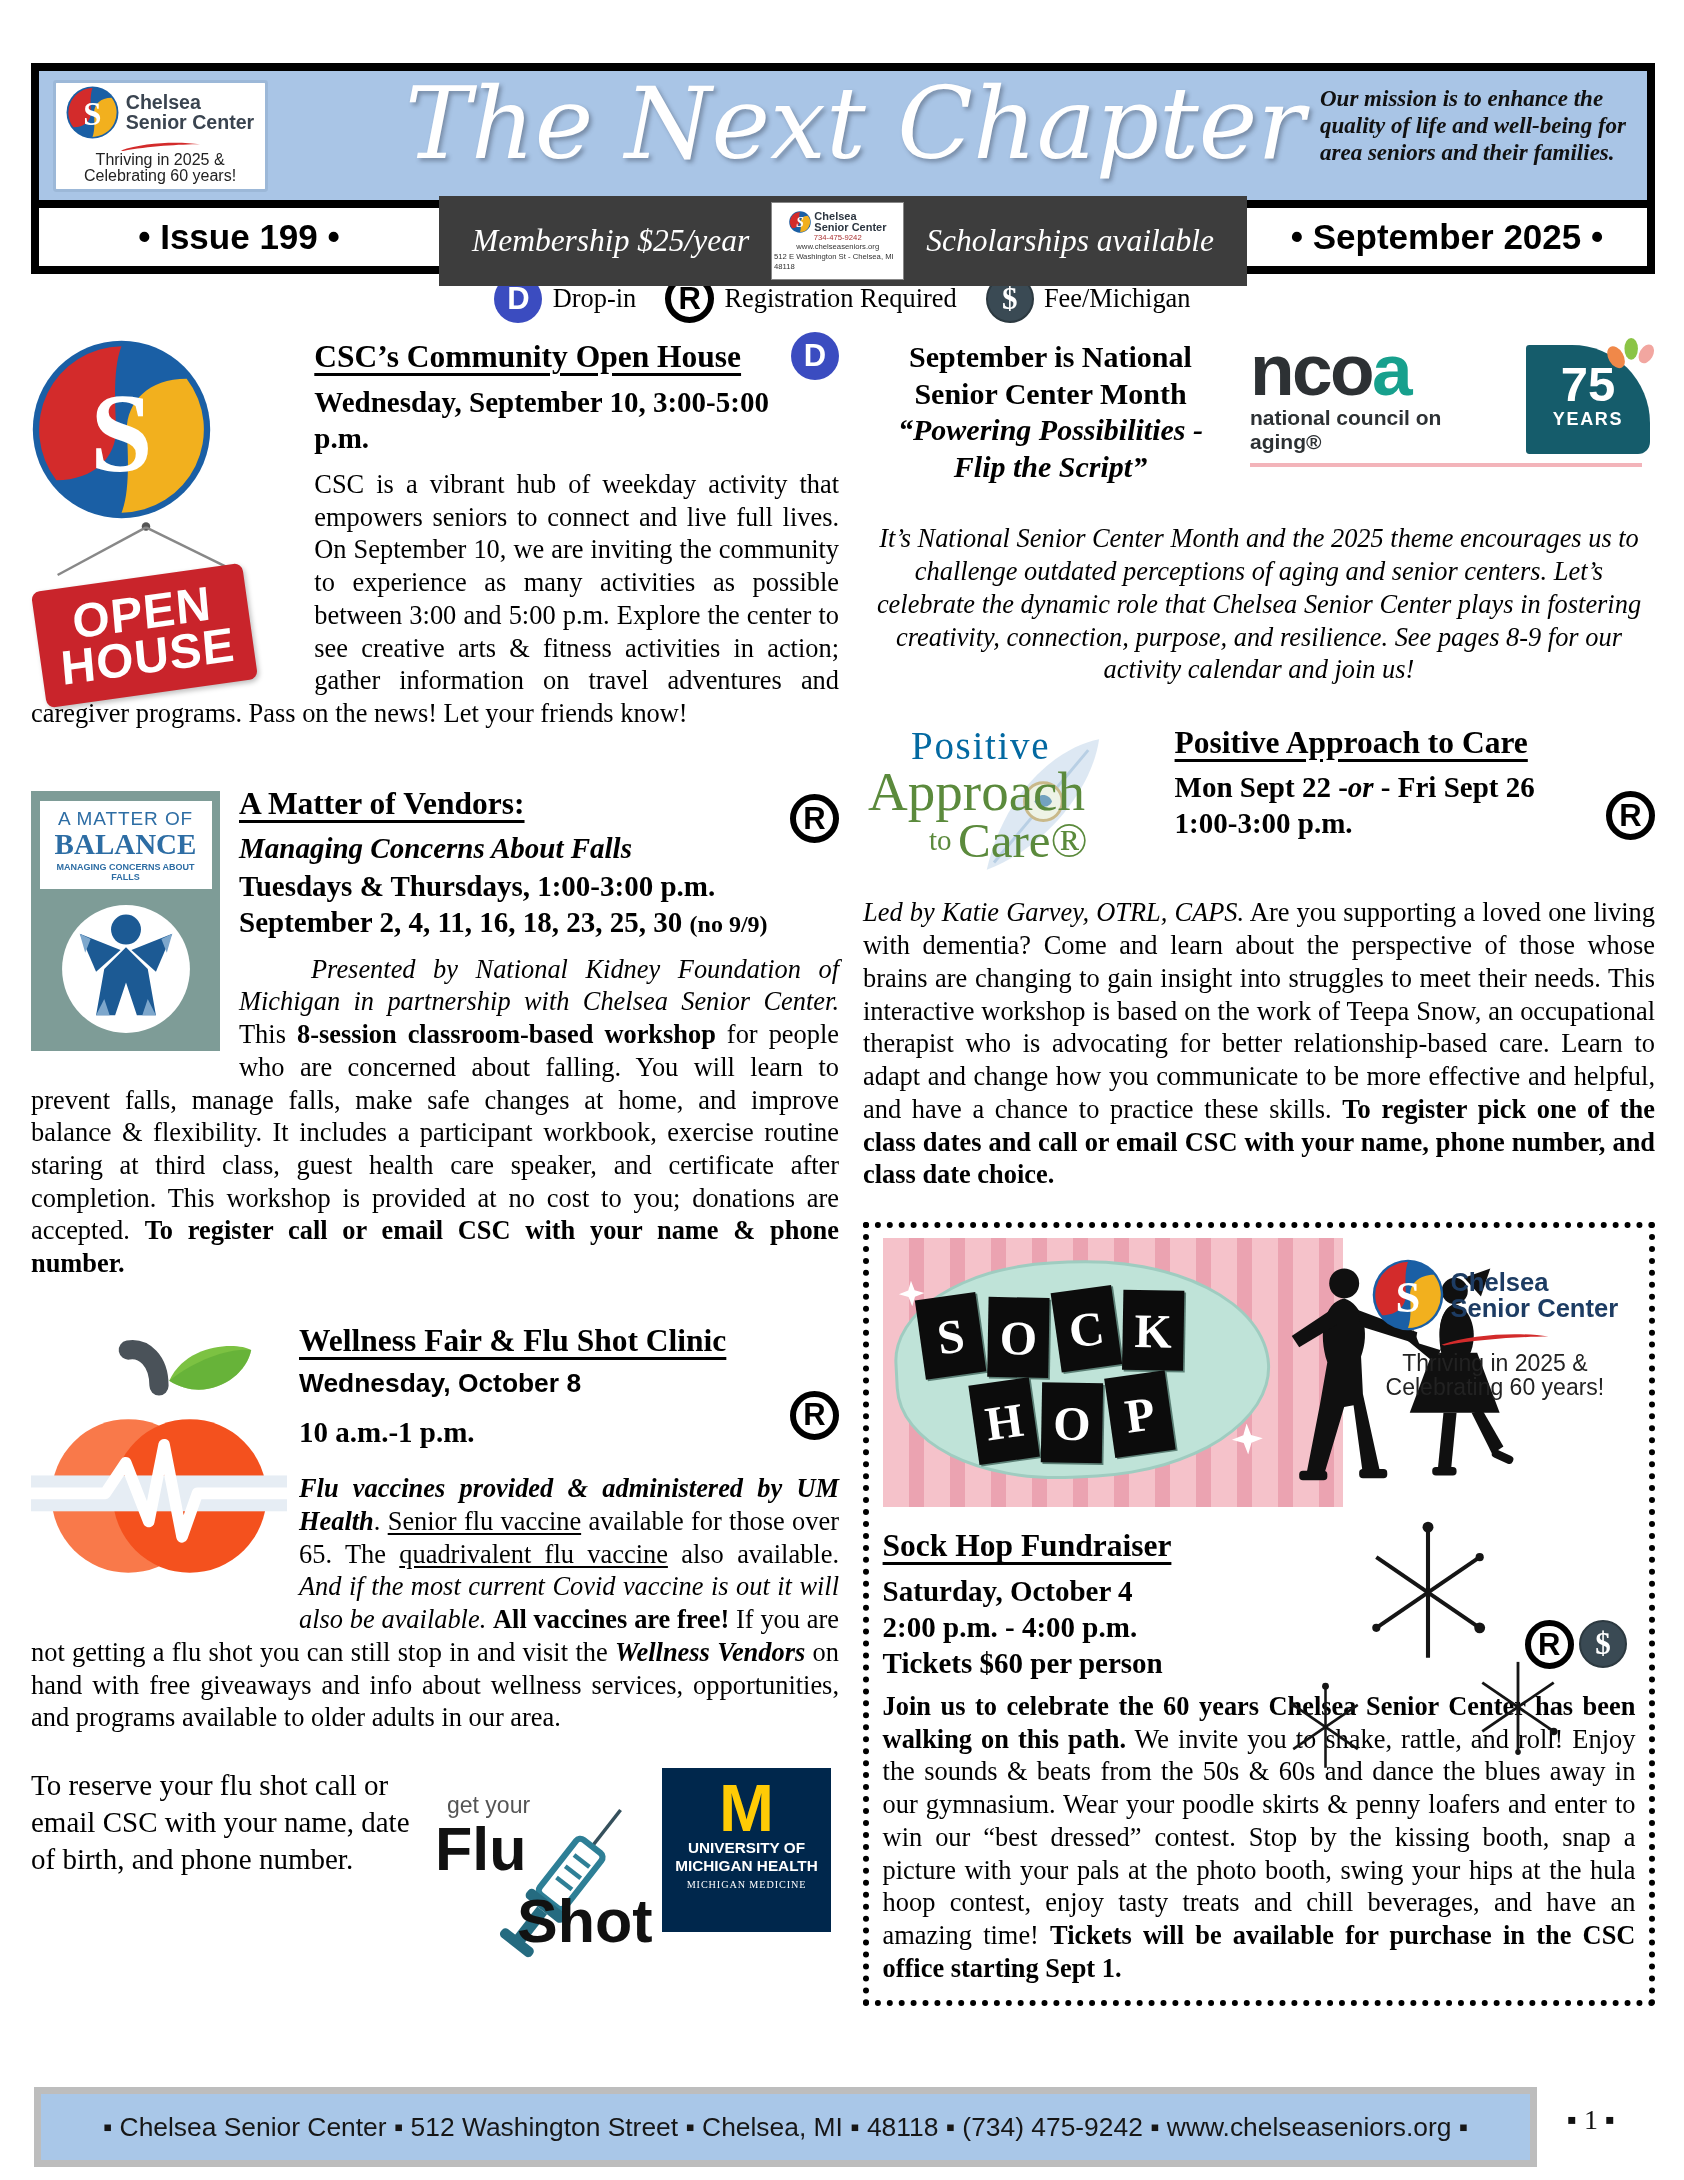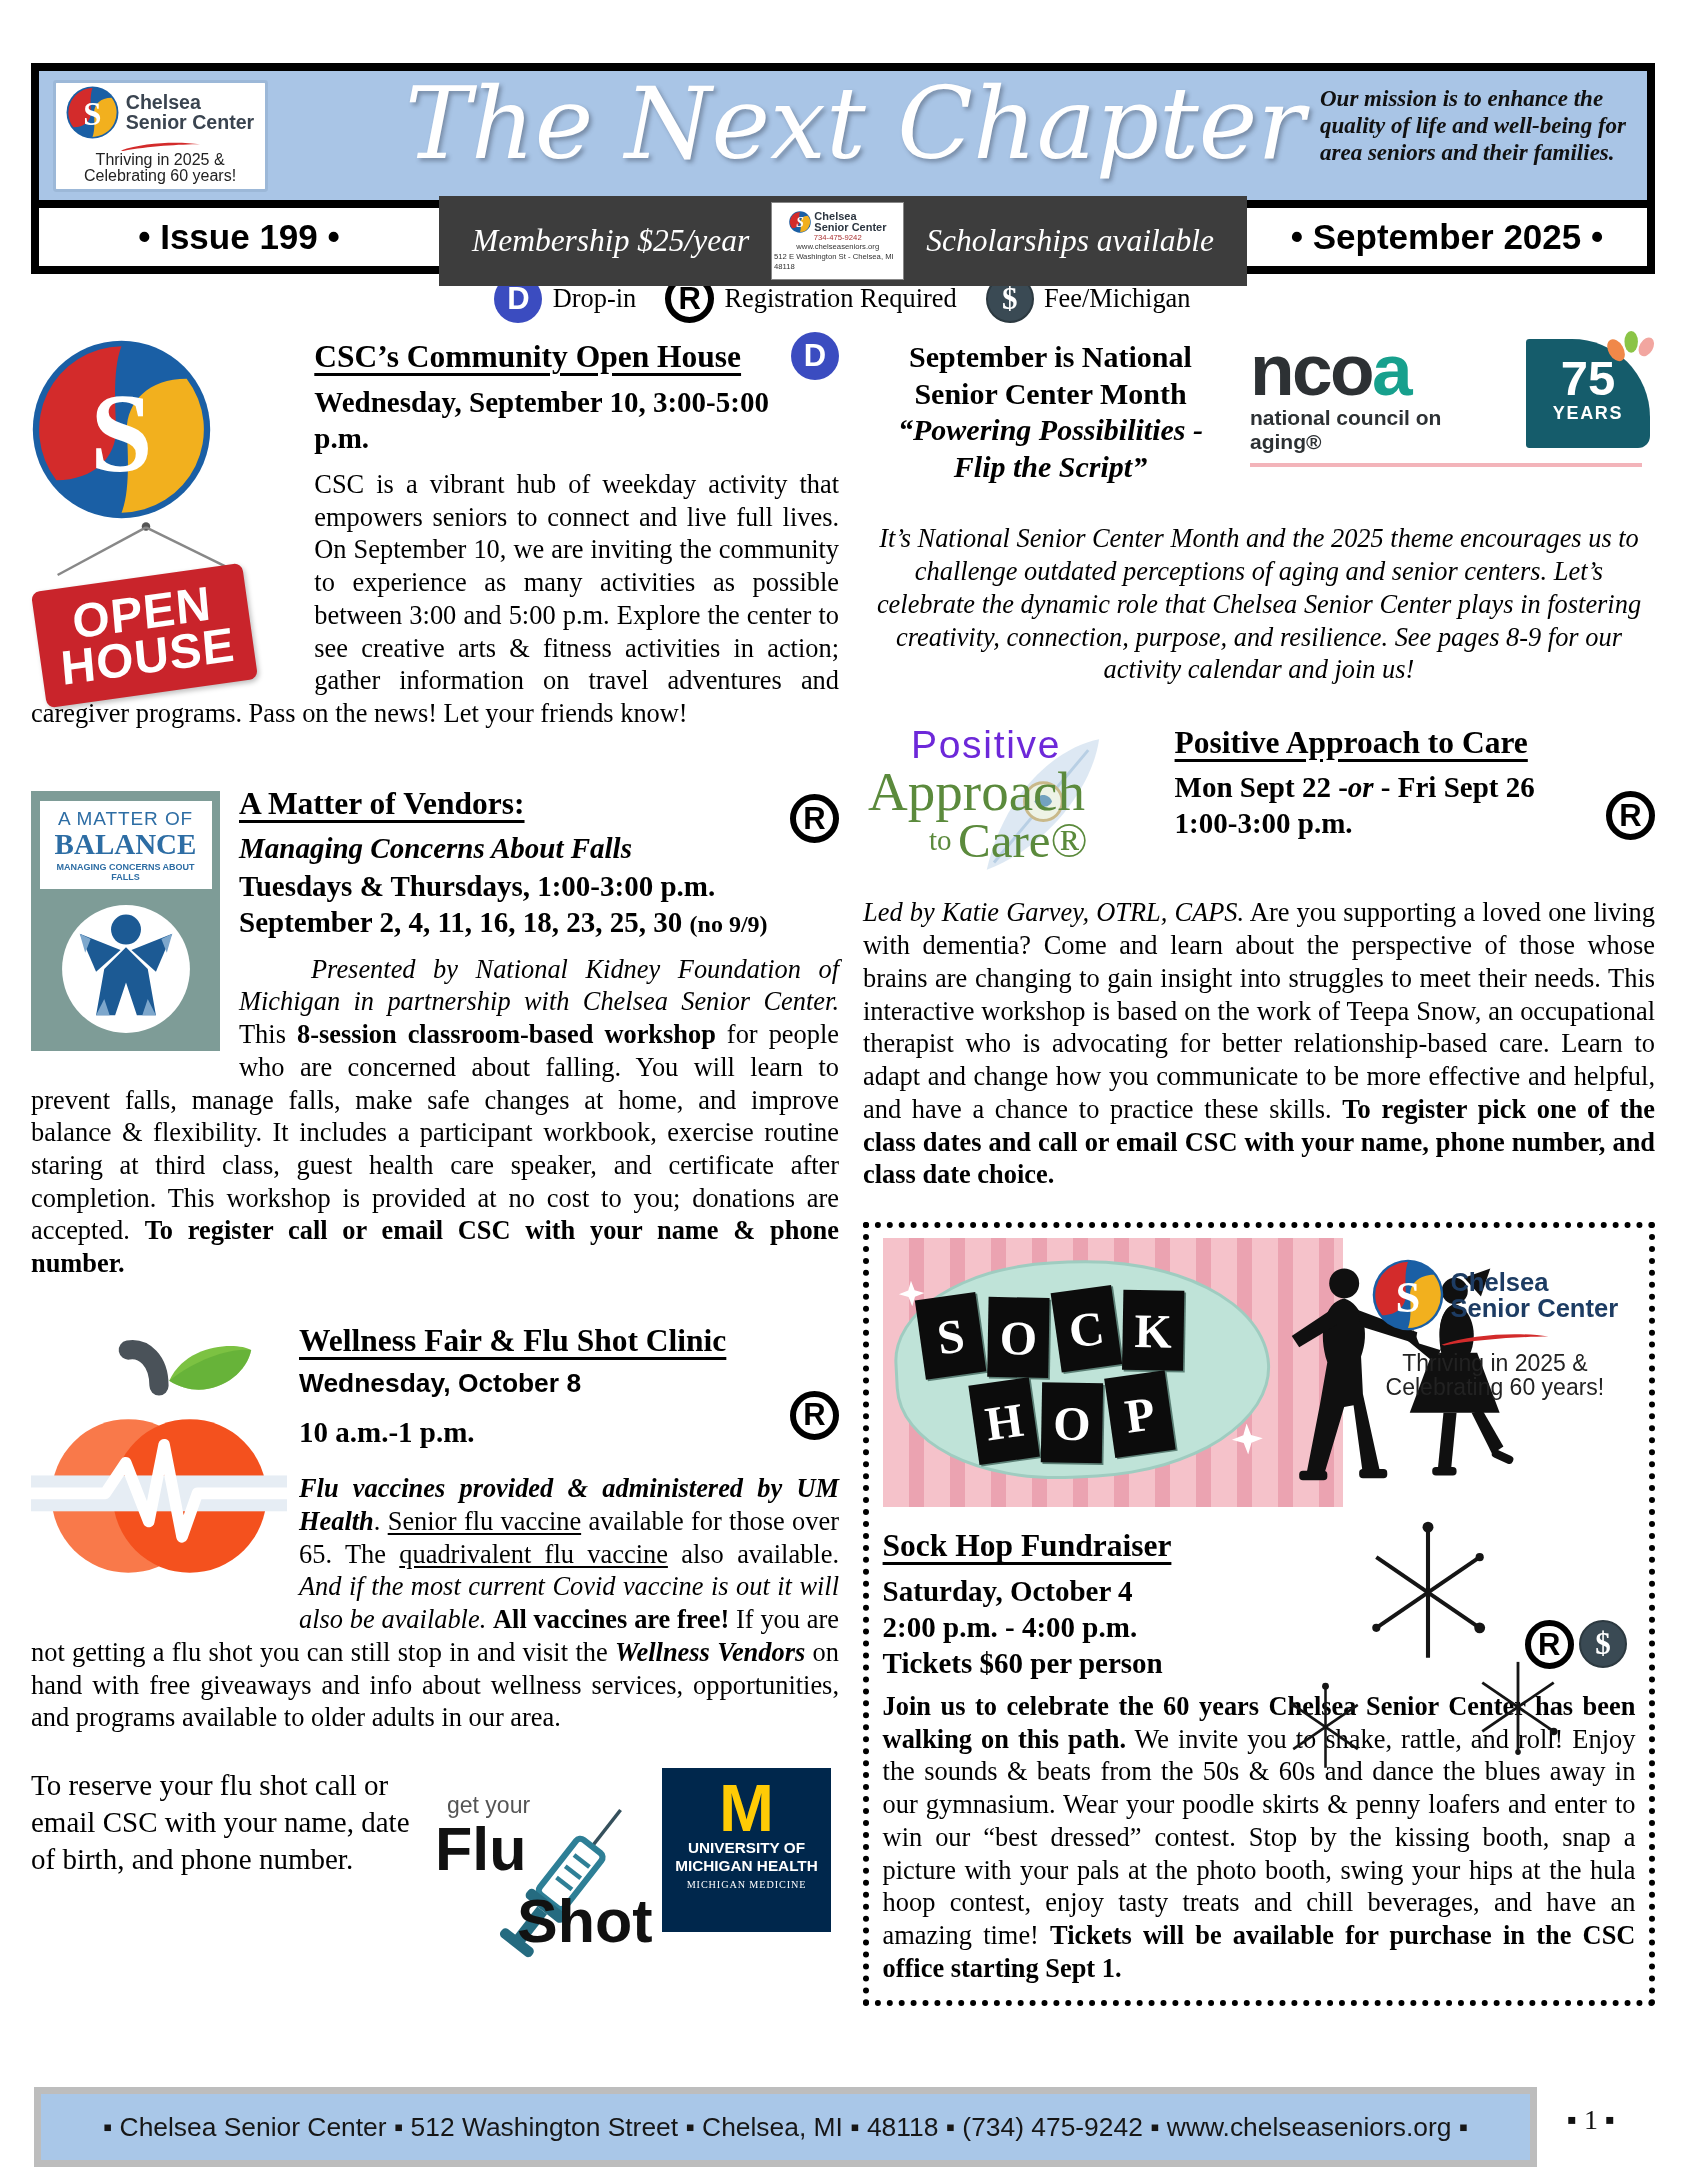--- a/index.html
+++ b/index.html
@@ -81,37 +81,37 @@
   .um-m { color:#ffcb05; font-family:"Liberation Sans", sans-serif; font-weight:700; font-size:66px; line-height:.95; }
   .um-l { font-family:"Liberation Sans", sans-serif; font-weight:700; font-size:15.3px; line-height:1.15; }
   .um-s { font-family:"Liberation Serif", serif; font-size:10.2px; letter-spacing:0.9px; margin-top:4.3px; }
 
   
   .scm-head { display:flex; gap:12px; }
   .scm-titles { width:375px; text-align:center; }
   .scm-titles .t { font-size:30px; font-weight:700; line-height:1.22; }
   .scm-titles .t.th { font-style:italic; }
   .ncoa { width:400px; }
-  .ncoa-top { display:flex; gap:10.2px; align-items:flex-start; }
+  .ncoa-top { display:flex; gap:10.2px; align-items:flex-end; }
   .ncoa-word { font-family:"Liberation Sans", sans-serif; font-weight:700; font-size:73px; line-height:.85; letter-spacing:-2.6px; color:#2d3134; }
   .ncoa-word .na { color:#17a08d; }
   .ncoa-tag { font-family:"Liberation Sans", sans-serif; font-weight:600; font-size:21px; color:#2d3134; margin-top:5.1px; }
   .n75 { position:relative; width:124px; height:109px; background:#155c6b; border-radius:3.4px 78px 12px 3.4px; color:#fff; text-align:center; flex:0 0 auto; }
   .n75 .n75n { font-family:"Liberation Sans", sans-serif; font-weight:700; font-size:49px; line-height:1; margin-top:15.3px; }
   .n75 .n75y { font-family:"Liberation Sans", sans-serif; font-weight:700; font-size:18px; letter-spacing:1.7px; }
   .petals { position:absolute; right:-6.8px; top:-13.6px; }
   .pink-rule { height:4.3px; background:#f3b4ba; margin:8.5px 0 6.8px; width:392px; }
   .legacy { font-family:"Liberation Sans", sans-serif; font-weight:700; font-size:23px; color:#474d54; letter-spacing:0.4px; }
   .center-i { text-align:center; font-style:italic; }
 
   
   .pac-head { display:flex; gap:13.6px; align-items:flex-start; }
   .pac-logo { position:relative; width:298px; height:170px; flex:0 0 auto; }
   .pac-feather { position:absolute; left:102px; top:5.1px; }
-  .pac-l1 { position:absolute; left:48px; top:0; font-family:Liberation Sans, sans-serif; font-size:39px; color:#6d28d9; letter-spacing:1.7px; }
+  .pac-l1 { position:absolute; left:48px; top:0; font-family:Liberation Serif, serif; font-size:39px; color:#0369a1; letter-spacing:1.7px; }
   .pac-l2 { position:absolute; left:5.1px; top:37px; font-family:"Liberation Serif", serif; font-size:55px; color:#5b8a3c; }
   .pac-l3 { position:absolute; left:66px; top:101px; font-family:"Liberation Serif", serif; font-size:29px; color:#5b8a3c; }
   .pac-l4 { position:absolute; left:95px; top:89px; font-family:"Liberation Serif", serif; font-size:49px; color:#5b8a3c; }
   .pac-titles { padding-top:1.7px; }
   .pac-reg { margin-left:auto; margin-top:68px; }
 
   
   .sockbox { border:6px dotted #000; padding:10.2px 13.6px 15.3px; }
   .sock-banner { position:relative; height:290px; }
   .curtain { position:absolute; left:0; top:0; width:460px; height:269px; background:repeating-linear-gradient(90deg,#f5c2ca 0 25.6px,#eba3b1 25.6px 41px); }

